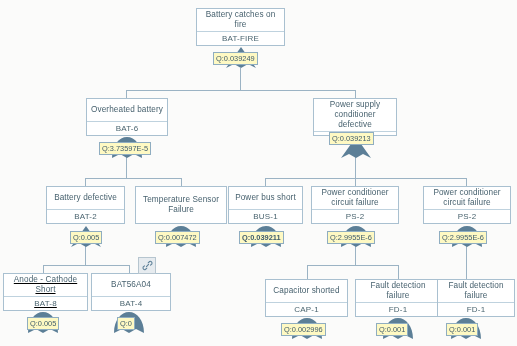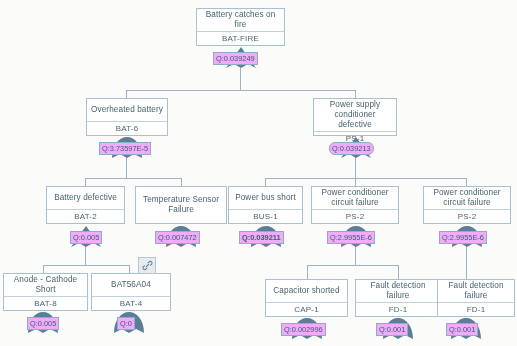--- a/index.html
+++ b/index.html
@@ -71,21 +71,21 @@
     z-index: 4;
     width: 30px;
     height: 21px;
   }
   .gate svg { display: block; }
 
   
   .qchip {
     position: absolute;
     z-index: 6;
-    background: #f0abfc;
+    background: #fef9c3;
     border: 1px solid #8fadc0;
     color: #3f5c6b;
     font-size: 7.4px;
     line-height: 9px;
     padding: 1px 2px 1px 2px;
     white-space: nowrap;
     box-sizing: border-box;
     letter-spacing: 0px;
   }
 
@@ -161,21 +161,21 @@
   <div class="node" style="left:313px; top:98px; width:84px; height:38px;">
     <div class="node-desc">Power supply
 conditioner defective</div>
     <div class="node-id">PS-1</div>
   </div>
   <div class="gate" style="left:341px; top:137px;">
     <svg width="30" height="21" viewBox="0 0 30 21">
       <path d="M15 0 L30 21 L22 17 L15 21 L8 17 L0 21 Z" fill="#5c7f97"></path>
     </svg>
   </div>
-  <div class="qchip" style="left:329px; top:142px;border-radius:6px;">Q:0.039213</div>
+  <div class="qchip" style="left:329px; top:132px;">Q:0.039213</div>
 
   <div class="node" style="left:46px; top:186px; width:79px; height:38px;">
     <div class="node-desc">Battery defective</div>
     <div class="node-id">BAT-2</div>
   </div>
   <div class="gate" style="left:71px; top:226px;">
     <svg width="30" height="21" viewBox="0 0 30 21">
       <path d="M15 0 L30 21 L22 17 L15 21 L8 17 L0 21 Z" fill="#5c7f97"></path>
     </svg>
   </div>
@@ -220,21 +220,21 @@
 circuit failure</div>
     <div class="node-id">PS-2</div>
   </div>
   <div class="gate" style="left:452px; top:226px;">
     <svg width="30" height="21" viewBox="0 0 30 21">
       <path d="M0 21 C0 8 7 0 15 0 C23 0 30 8 30 21 L22 17 L15 21 L8 17 Z" fill="#5c7f97"></path>
     </svg>
   </div>
   <div class="qchip" style="left:439px; top:231px;">Q:2.9955E-6</div>
 
-  <div class="node" style="left:3px; top:273px; width:85px; height:38px;">
+  <div class="node" style="left:3px; top:273px; width:85px; height:38px;text-decoration:underline;">
     <div class="node-desc">Anode - Cathode Short</div>
     <div class="node-id">BAT-8</div>
   </div>
   <div class="gate" style="left:28px; top:312px;">
     <svg width="30" height="21" viewBox="0 0 30 21">
       <path d="M0 21 C0 8 7 0 15 0 C23 0 30 8 30 21 L22 17 L15 21 L8 17 Z" fill="#5c7f97"></path>
     </svg>
   </div>
   <div class="qchip" style="left:27px; top:317px;">Q:0.005</div>
 

